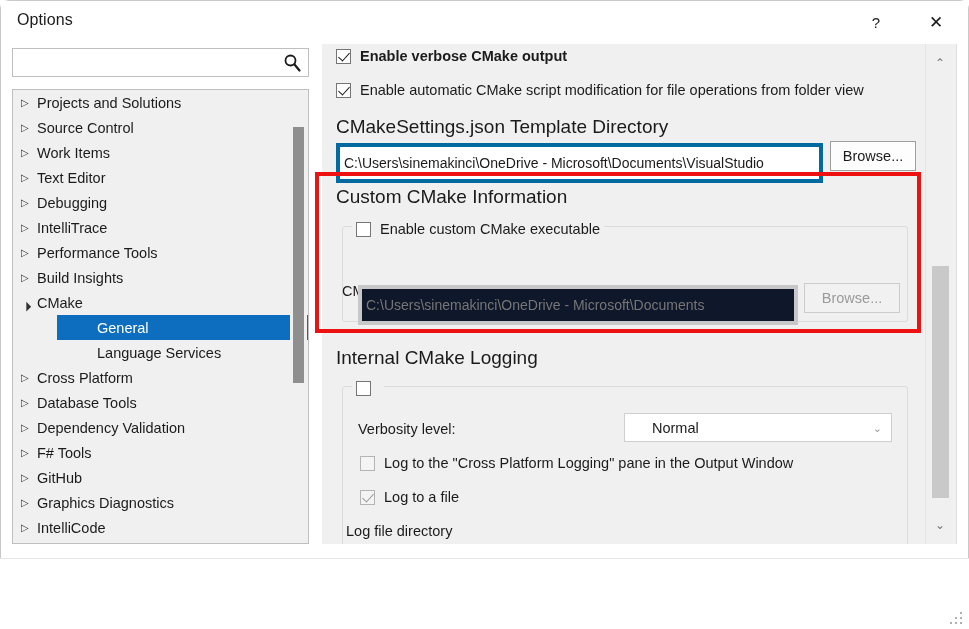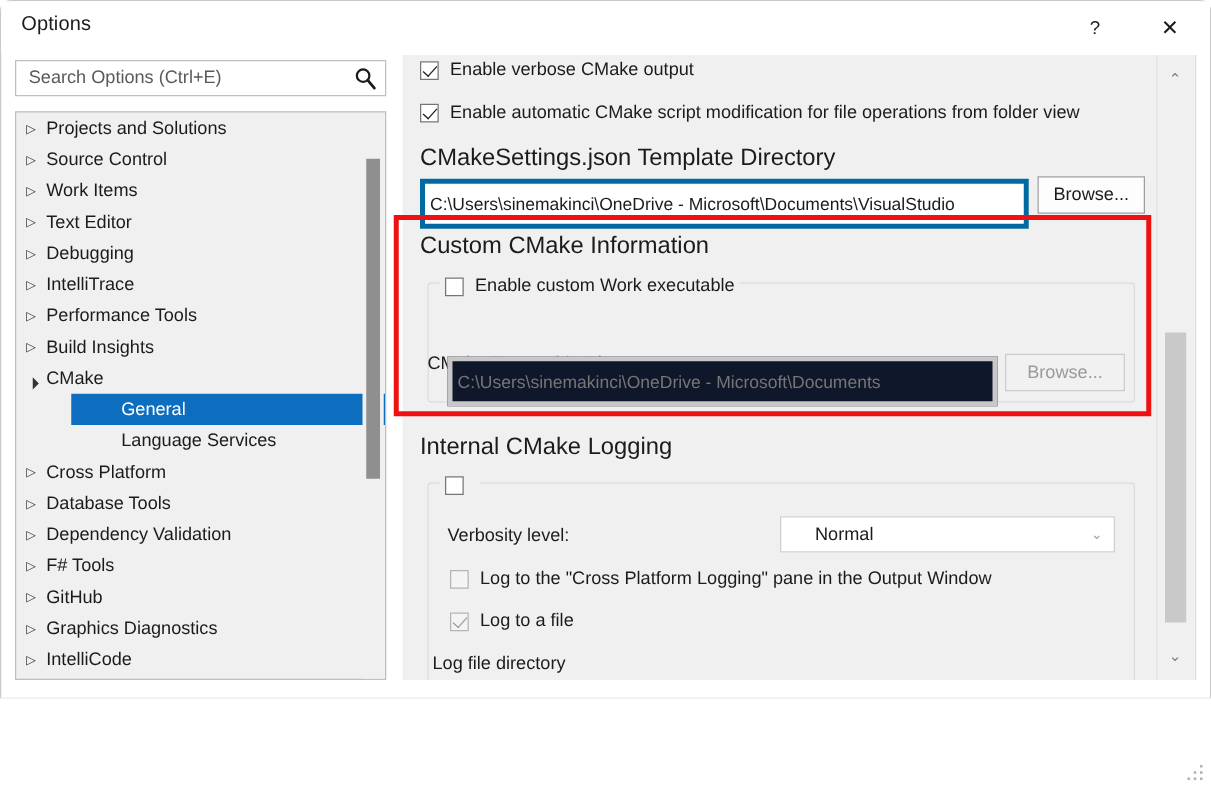--- a/index.html
+++ b/index.html
@@ -335,21 +335,20 @@
   <div class="frame-left-edge"></div>
   <div class="frame-right-edge"></div>
 
   <div id="titlebar">
     <div id="title-text">Options</div>
     <div class="titlebtn" id="help-btn">?</div>
     <div class="titlebtn" id="close-btn">✕</div>
   </div>
 
   <div id="search-wrap">
-    <input id="search-input" type="text" placeholder="Search Options (Ctrl+E)" style="">
     <svg id="search-icon" viewBox="0 0 20 22">
       <circle cx="8.5" cy="8.5" r="5" fill="none" stroke="#1b1b1b" stroke-width="1.8"></circle>
       <line x1="12.3" y1="12.3" x2="17.5" y2="18.5" stroke="#1b1b1b" stroke-width="2.2" stroke-linecap="round"></line>
     </svg>
   </div>
 
   <div id="tree-panel">
     <div id="tree-list">
         <div class="tree-item">
           <span class="arrow">▷</span>
@@ -424,21 +423,21 @@
         <div class="tree-item"></div>
       </div>
     <div id="tree-scrollbar">
       <div id="tree-thumb"></div>
     </div>
   </div>
 
   <div id="content-panel">
     <div id="content-inner">
 
-      <div class="row-checkbox" style="left:14px; top:4px;">
+      <div class="row-checkbox" style="left:14px; top:4px;font-weight:bold;">
         <span class="cb checked"></span>
         <span>Enable verbose CMake output</span>
       </div>
 
       <div class="row-checkbox" style="left:14px; top:38px;">
         <span class="cb checked"></span>
         <span>Enable automatic CMake script modification for file operations from folder view</span>
       </div>
 
       <div class="section-label" style="left:14px; top:72px;">CMakeSettings.json Template Directory</div>
@@ -448,21 +447,21 @@
       <div class="btn" style="left:508px; top:97px; width:86px; height:30px;">
         <span>Browse...</span>
       </div>
 
       <div class="section-label" style="left:14px; top:142px;">Custom CMake Information</div>
 
       <div class="groupbox" style="left:20px; top:182px; width:566px; height:96px;"></div>
 
       <div class="row-checkbox" style="left:30px; top:177px; background:#f0f0f0; padding:0 4px;">
         <span class="cb"></span>
-        <span>Enable custom Work executable</span>
+        <span>Enable custom CMake executable</span>
       </div>
 
       <div class="field-label" style="left:20px; top:212px;margin-top:27px;">CMake Executable Directory</div>
 
       <div class="textbox disabled" style="left:36px; top:241px; width:440px; height:26px;">C:\Users\sinemakinci\OneDrive - Microsoft\Documents</div>
 
       <div class="btn disabled" style="left:482px; top:239px; width:96px; height:30px;">
         <span>Browse...</span>
       </div>
 

